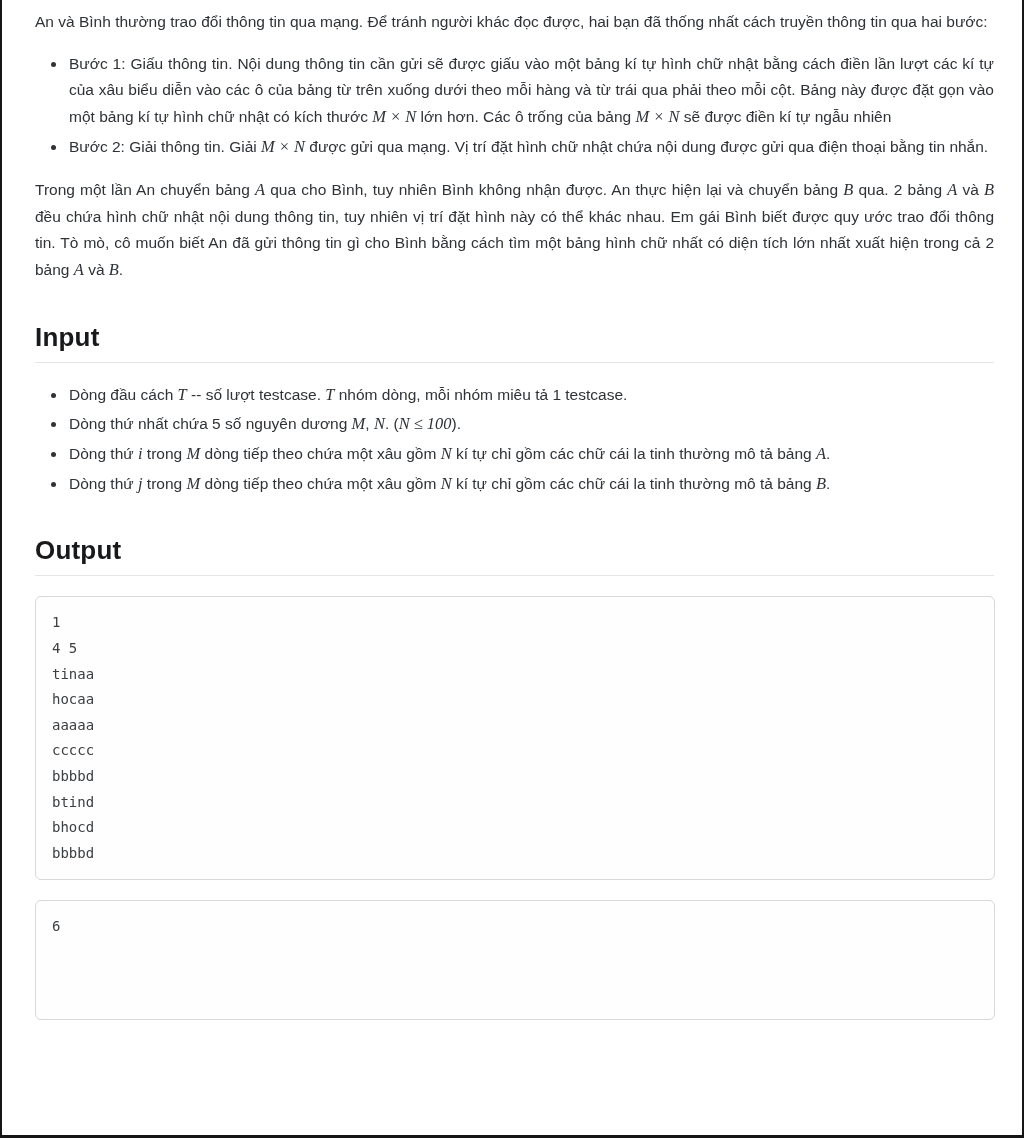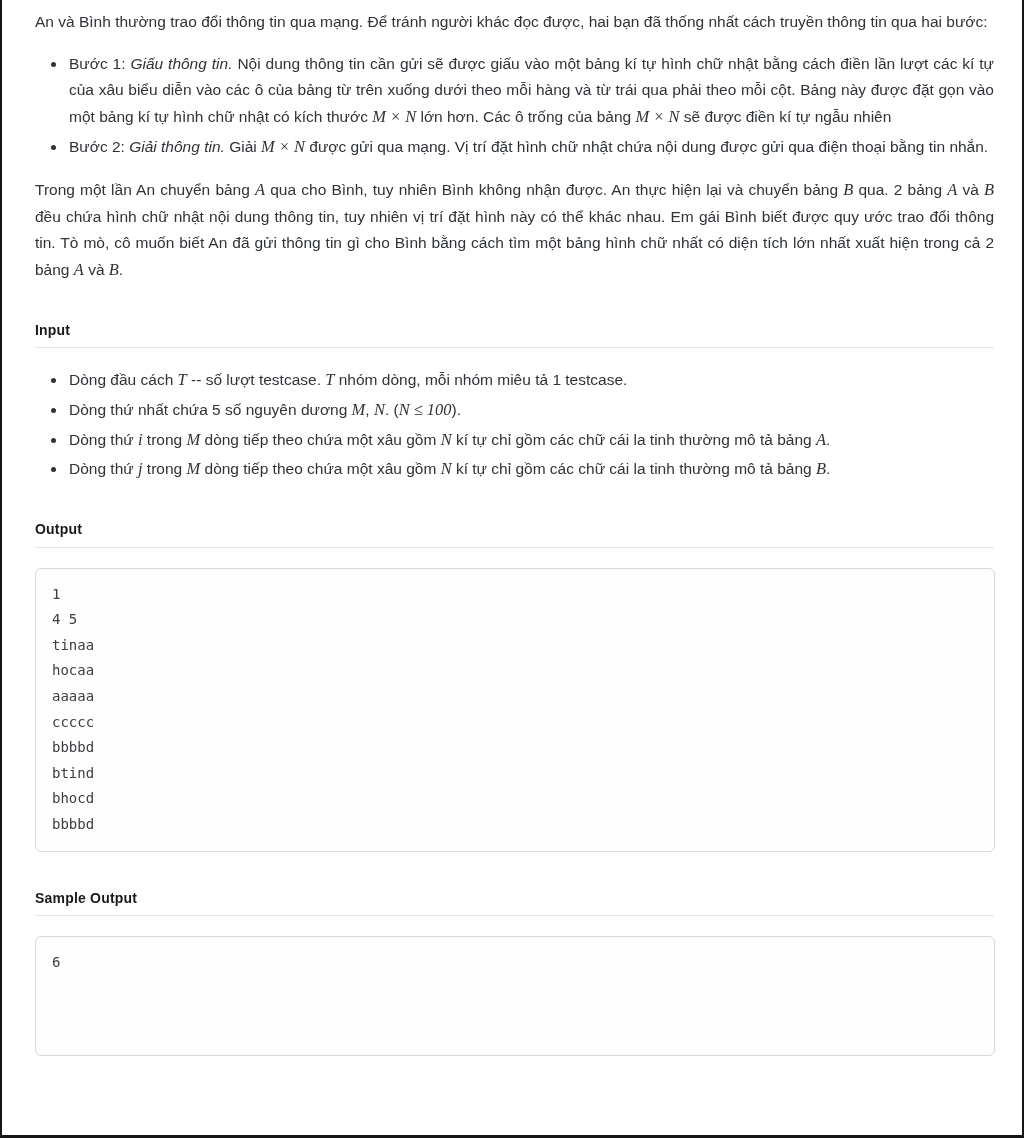--- a/index.html
+++ b/index.html
@@ -34,21 +34,21 @@
   ul.bullets li {
     margin: 2px 0;
     padding-left: 2px;
     text-align: justify;
   }
   h2.section-title {
     margin: 38px 0 18px 0;
     padding-bottom: 9px;
     border-bottom: 1px solid #e6e6e6;
     color: #17191b;
-    font-size: 14px;
+    font-size: 26px;
     font-weight: 700;
     line-height: 1.2;
     letter-spacing: 0.2px;
   }
   pre.code-block {
     box-sizing: border-box;
     margin: 20px 0 0 0;
     width: 960px;
     border: 1px solid #d9d9d9;
     border-radius: 6px;
@@ -66,21 +66,20 @@
   pre.code-block.cutoff {
     height: 120px;
   }
   .math {
     font-family: "Liberation Serif", "DejaVu Serif", serif;
     font-style: italic;
     font-size: 1.06em;
     margin-top: 33px;
   }
   .em {
-    font-style: italic;
   }
 </style>
 </head>
 <body>
 
 <div class="page">
 
   <p class="para"><span>An và Bình thường trao đổi thông tin qua mạng. Để tránh người khác đọc được, hai bạn đã thống nhất cách truyền thông tin qua hai bước:</span></p>
 
   <ul class="bullets">
@@ -104,16 +103,15 @@
 4 5
 tinaa
 hocaa
 aaaaa
 ccccc
 bbbbd
 btind
 bhocd
 bbbbd</pre>
 
-  <h2 class="section-title">Sample Output</h2>
   <pre class="code-block cutoff">6</pre>
 
 </div>
 
 </body></html>

